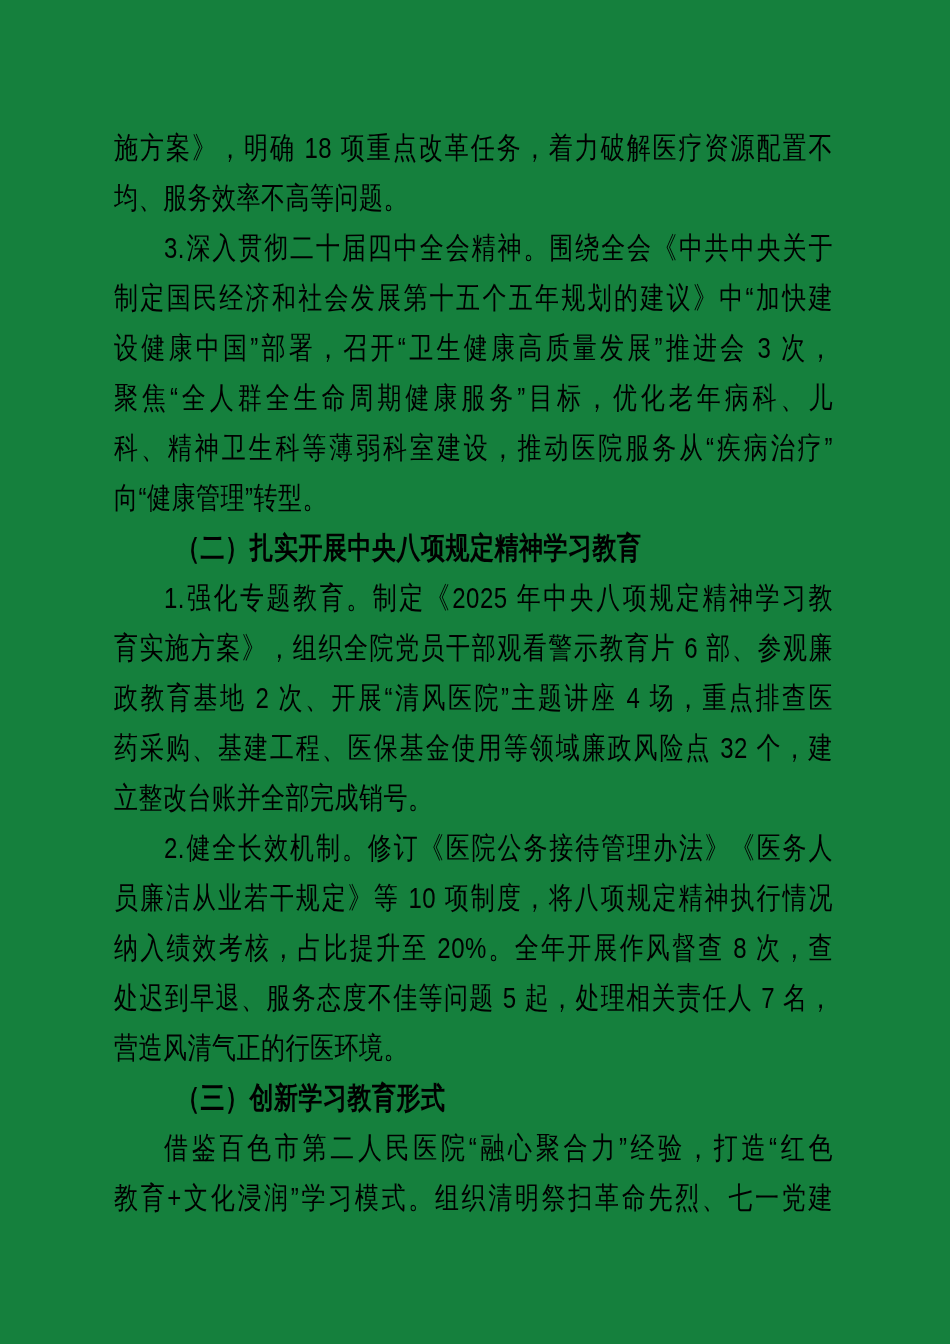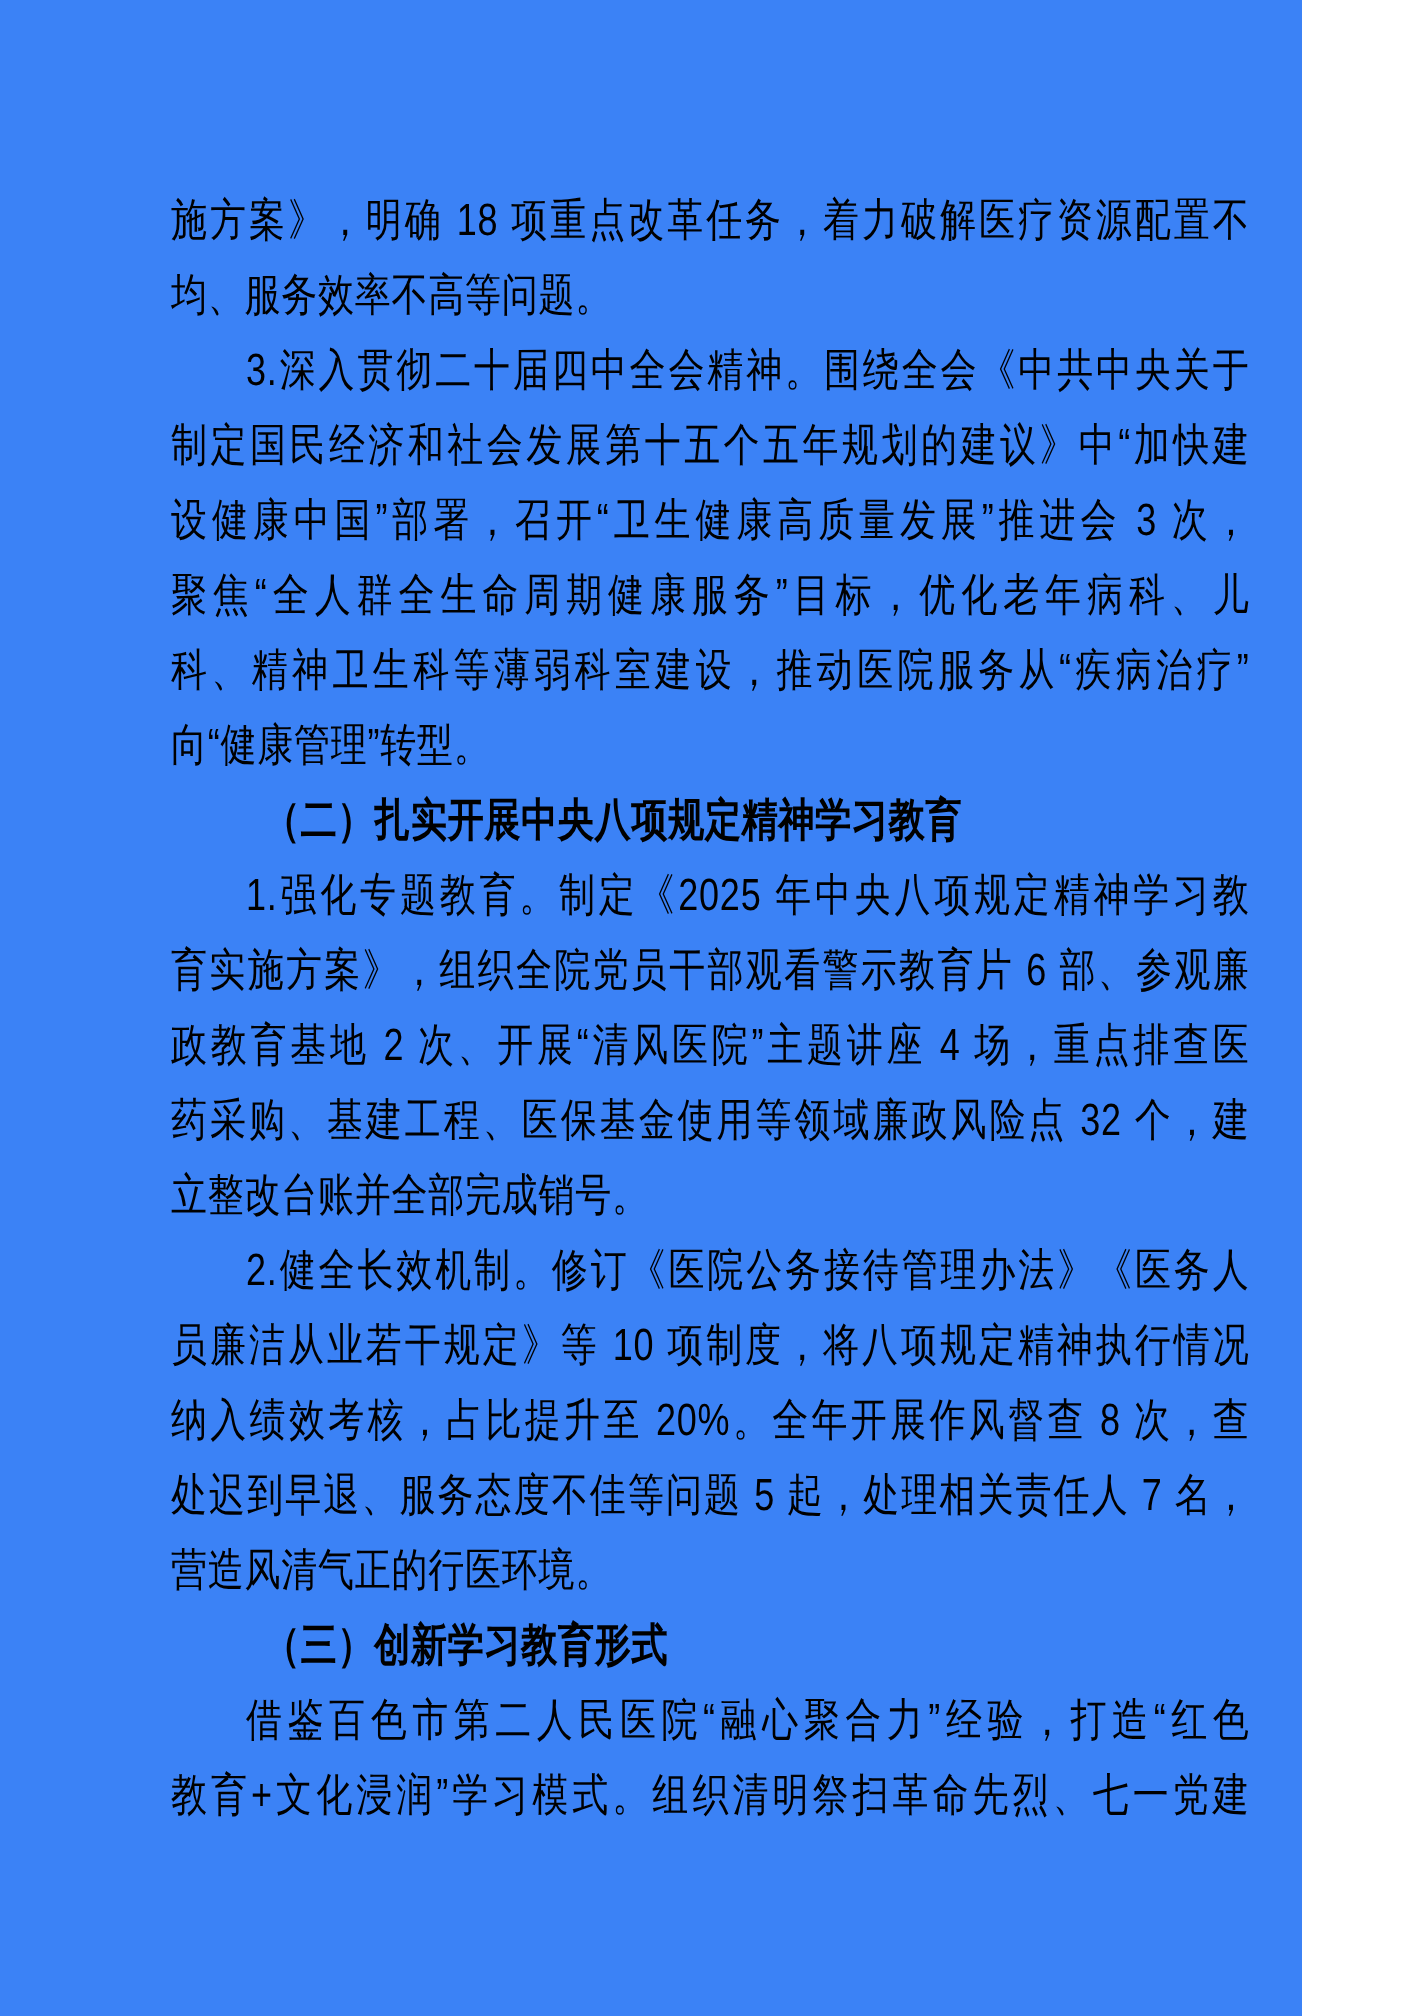--- a/index.html
+++ b/index.html
@@ -7,23 +7,23 @@
   body {
     width: 950px;
     height: 1344px;
     font-family: "Liberation Sans", sans-serif;
     position: relative;
     overflow: hidden;
   }
   .page {
     position: absolute;
     left: 0; top: 0;
-    width: 868px;
+    width: 950px;
     height: 1344px;
-    background: #3b82f6;
+    background: #15803d;
   }
   .content {
     position: absolute;
     left: 114px;
     top: 123px;
     width: 719px;
     color: #000000;
   }
   .line {
     height: 50px;

